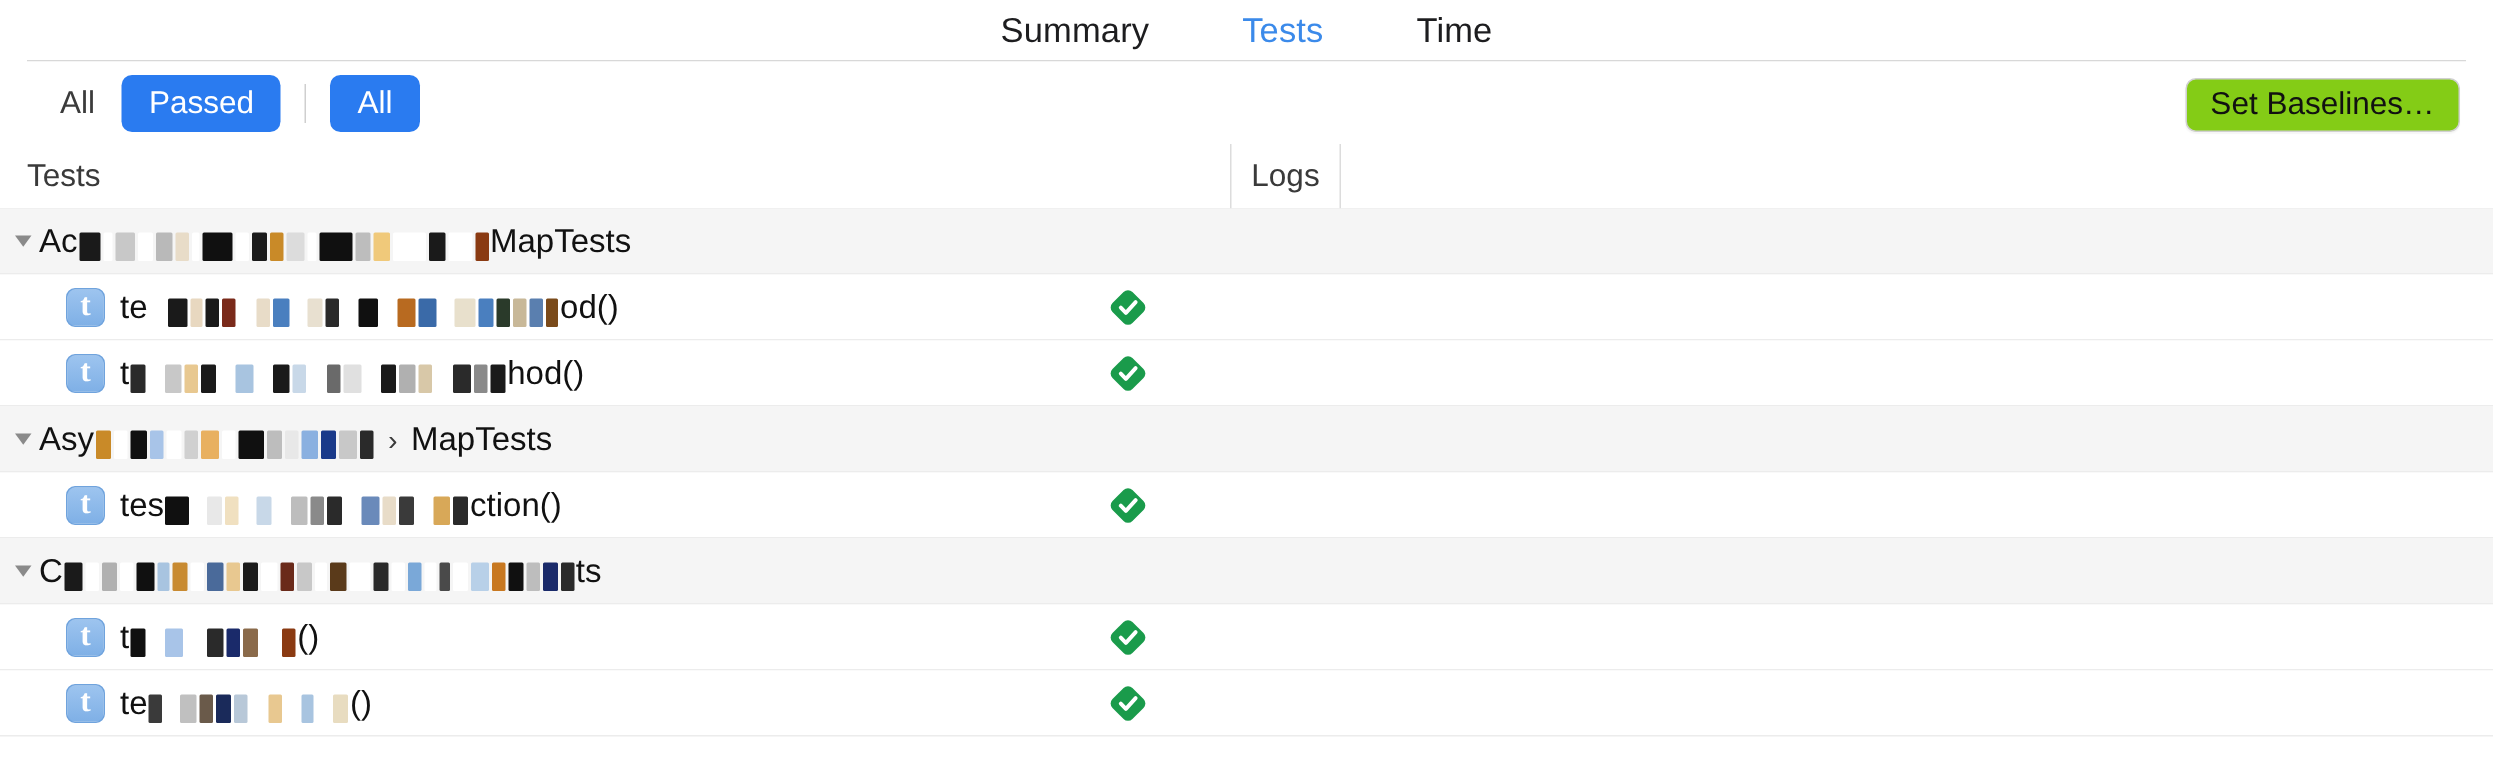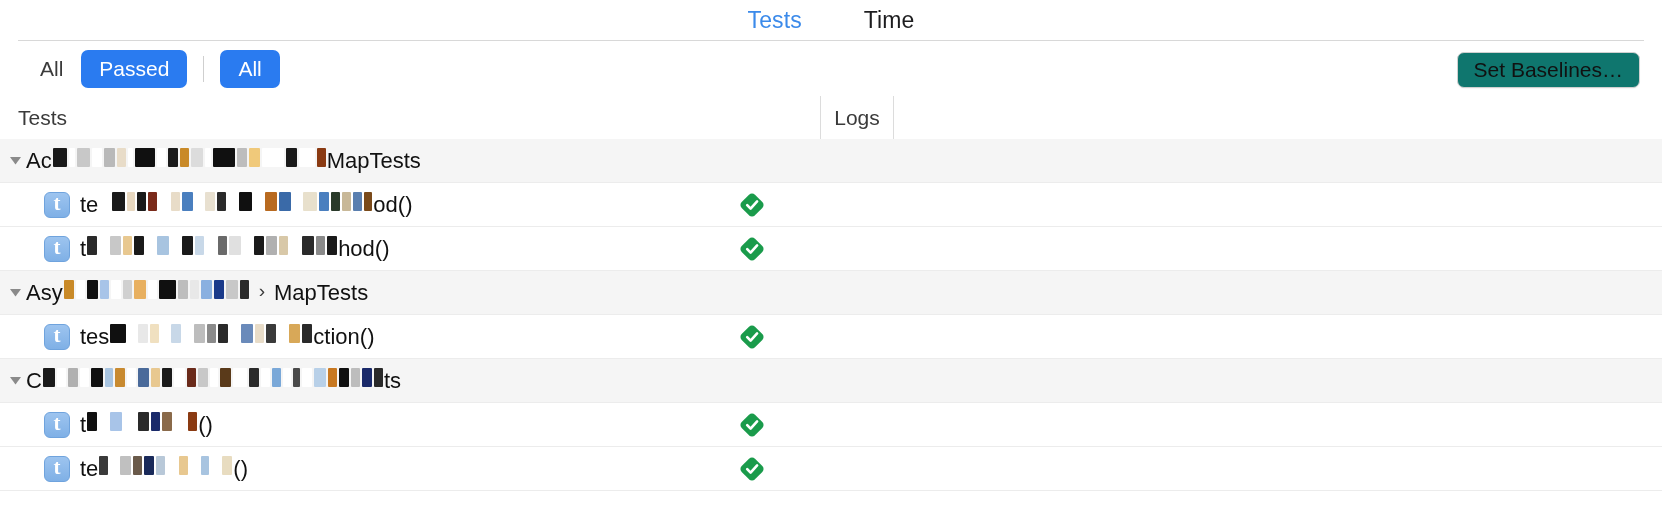--- a/index.html
+++ b/index.html
@@ -94,21 +94,21 @@
   .btn-baselines {
     position: absolute;
     right: 22px;
     top: 11px;
     height: 34px;
     padding: 0 16px;
     display: flex;
     align-items: center;
     font-size: 21px;
     color: #111111;
-    background: #0f766e;
+    background: #84cc16;
     border: 1px solid #d0d0d0;
     border-radius: 7px;
     box-shadow: 0 1px 1px rgba(0,0,0,0.04);
     white-space: nowrap;
     cursor: default;
   }
 
   
   .colheader {
     position: absolute;
@@ -217,21 +217,21 @@
     line-height: 1;
     font-weight: 700;
     transform: translateY(-1px);
   }
 
   .label {
     font-size: 22px;
     color: #111111;
     white-space: nowrap;
     display: flex;
-    align-items: flex-start;
+    align-items: flex-end;
   }
   .label .chev {
     display: inline-block;
     margin: 0 9px;
     color: #3a3a3a;
     font-size: 19px;
   }
 
   
   .redact {
@@ -257,20 +257,21 @@
     height: 26px;
     display: block;
   }
 </style>
 </head>
 <body>
 
 <div class="screen">
 
   <div class="tabbar">
+    <div class="tab">Summary</div>
     <div class="tab active">Tests</div>
     <div class="tab">Time</div>
   </div>
   <div class="tabbar-divider"></div>
 
   <div class="toolbar">
     <div class="seg-group">
       <div class="seg">All</div>
       <div class="seg on">Passed</div>
       <div class="vsep"></div>

